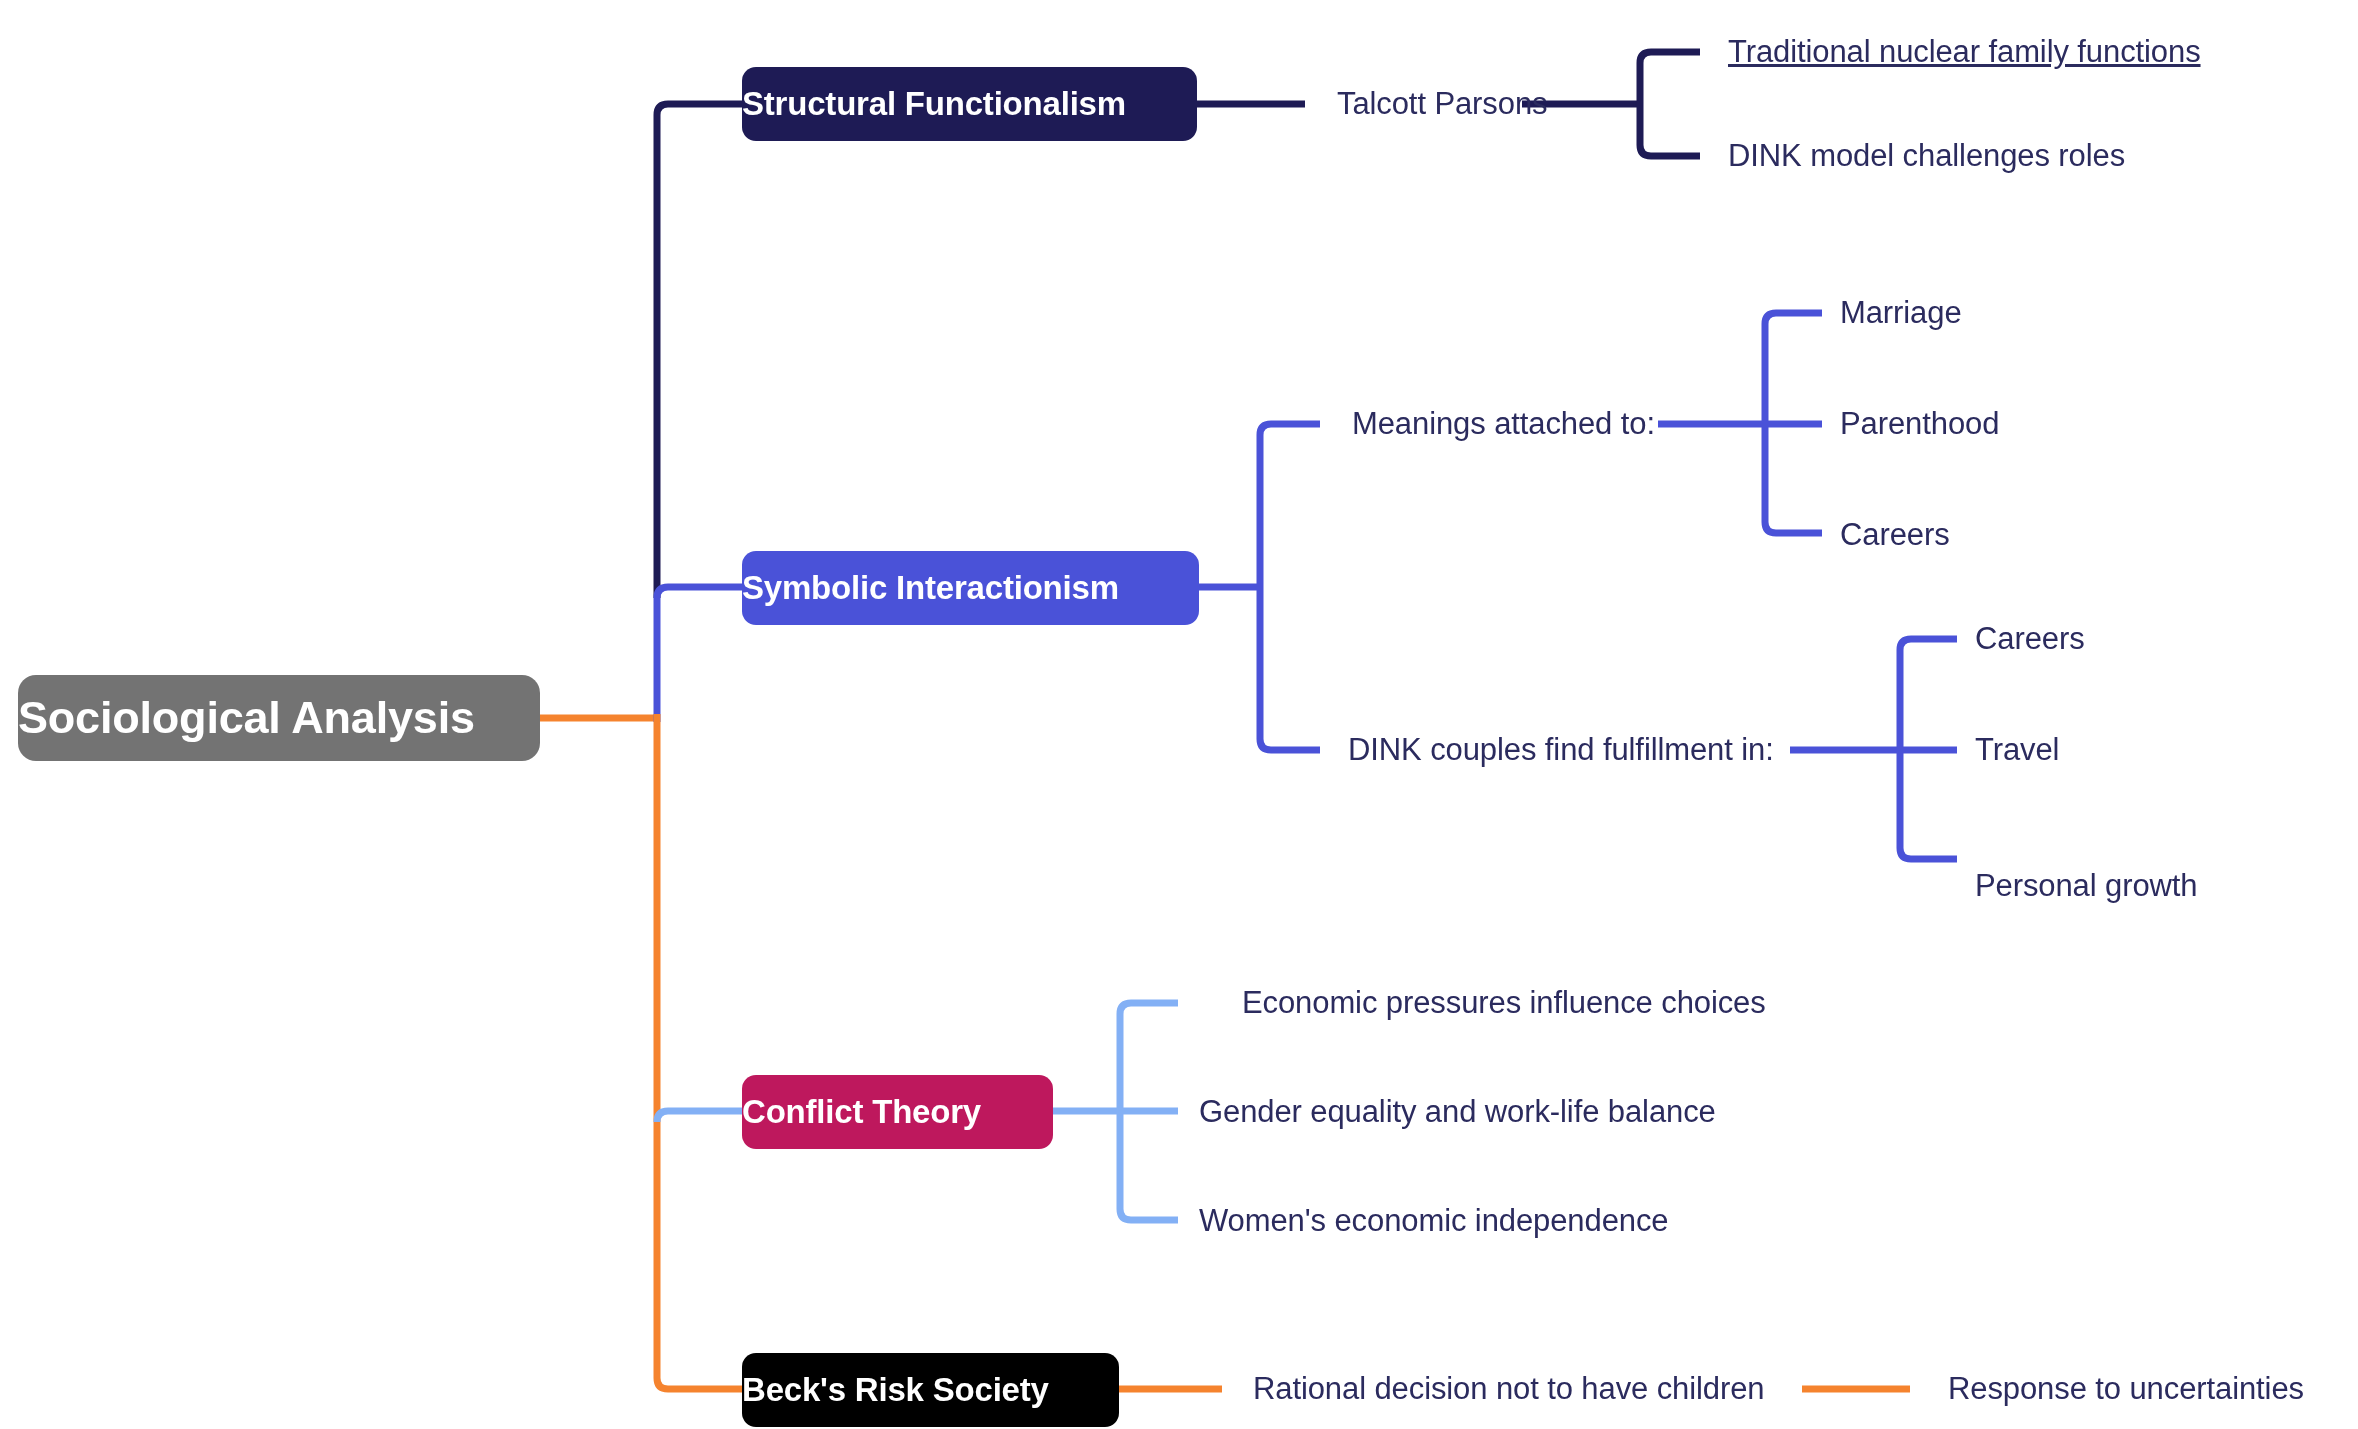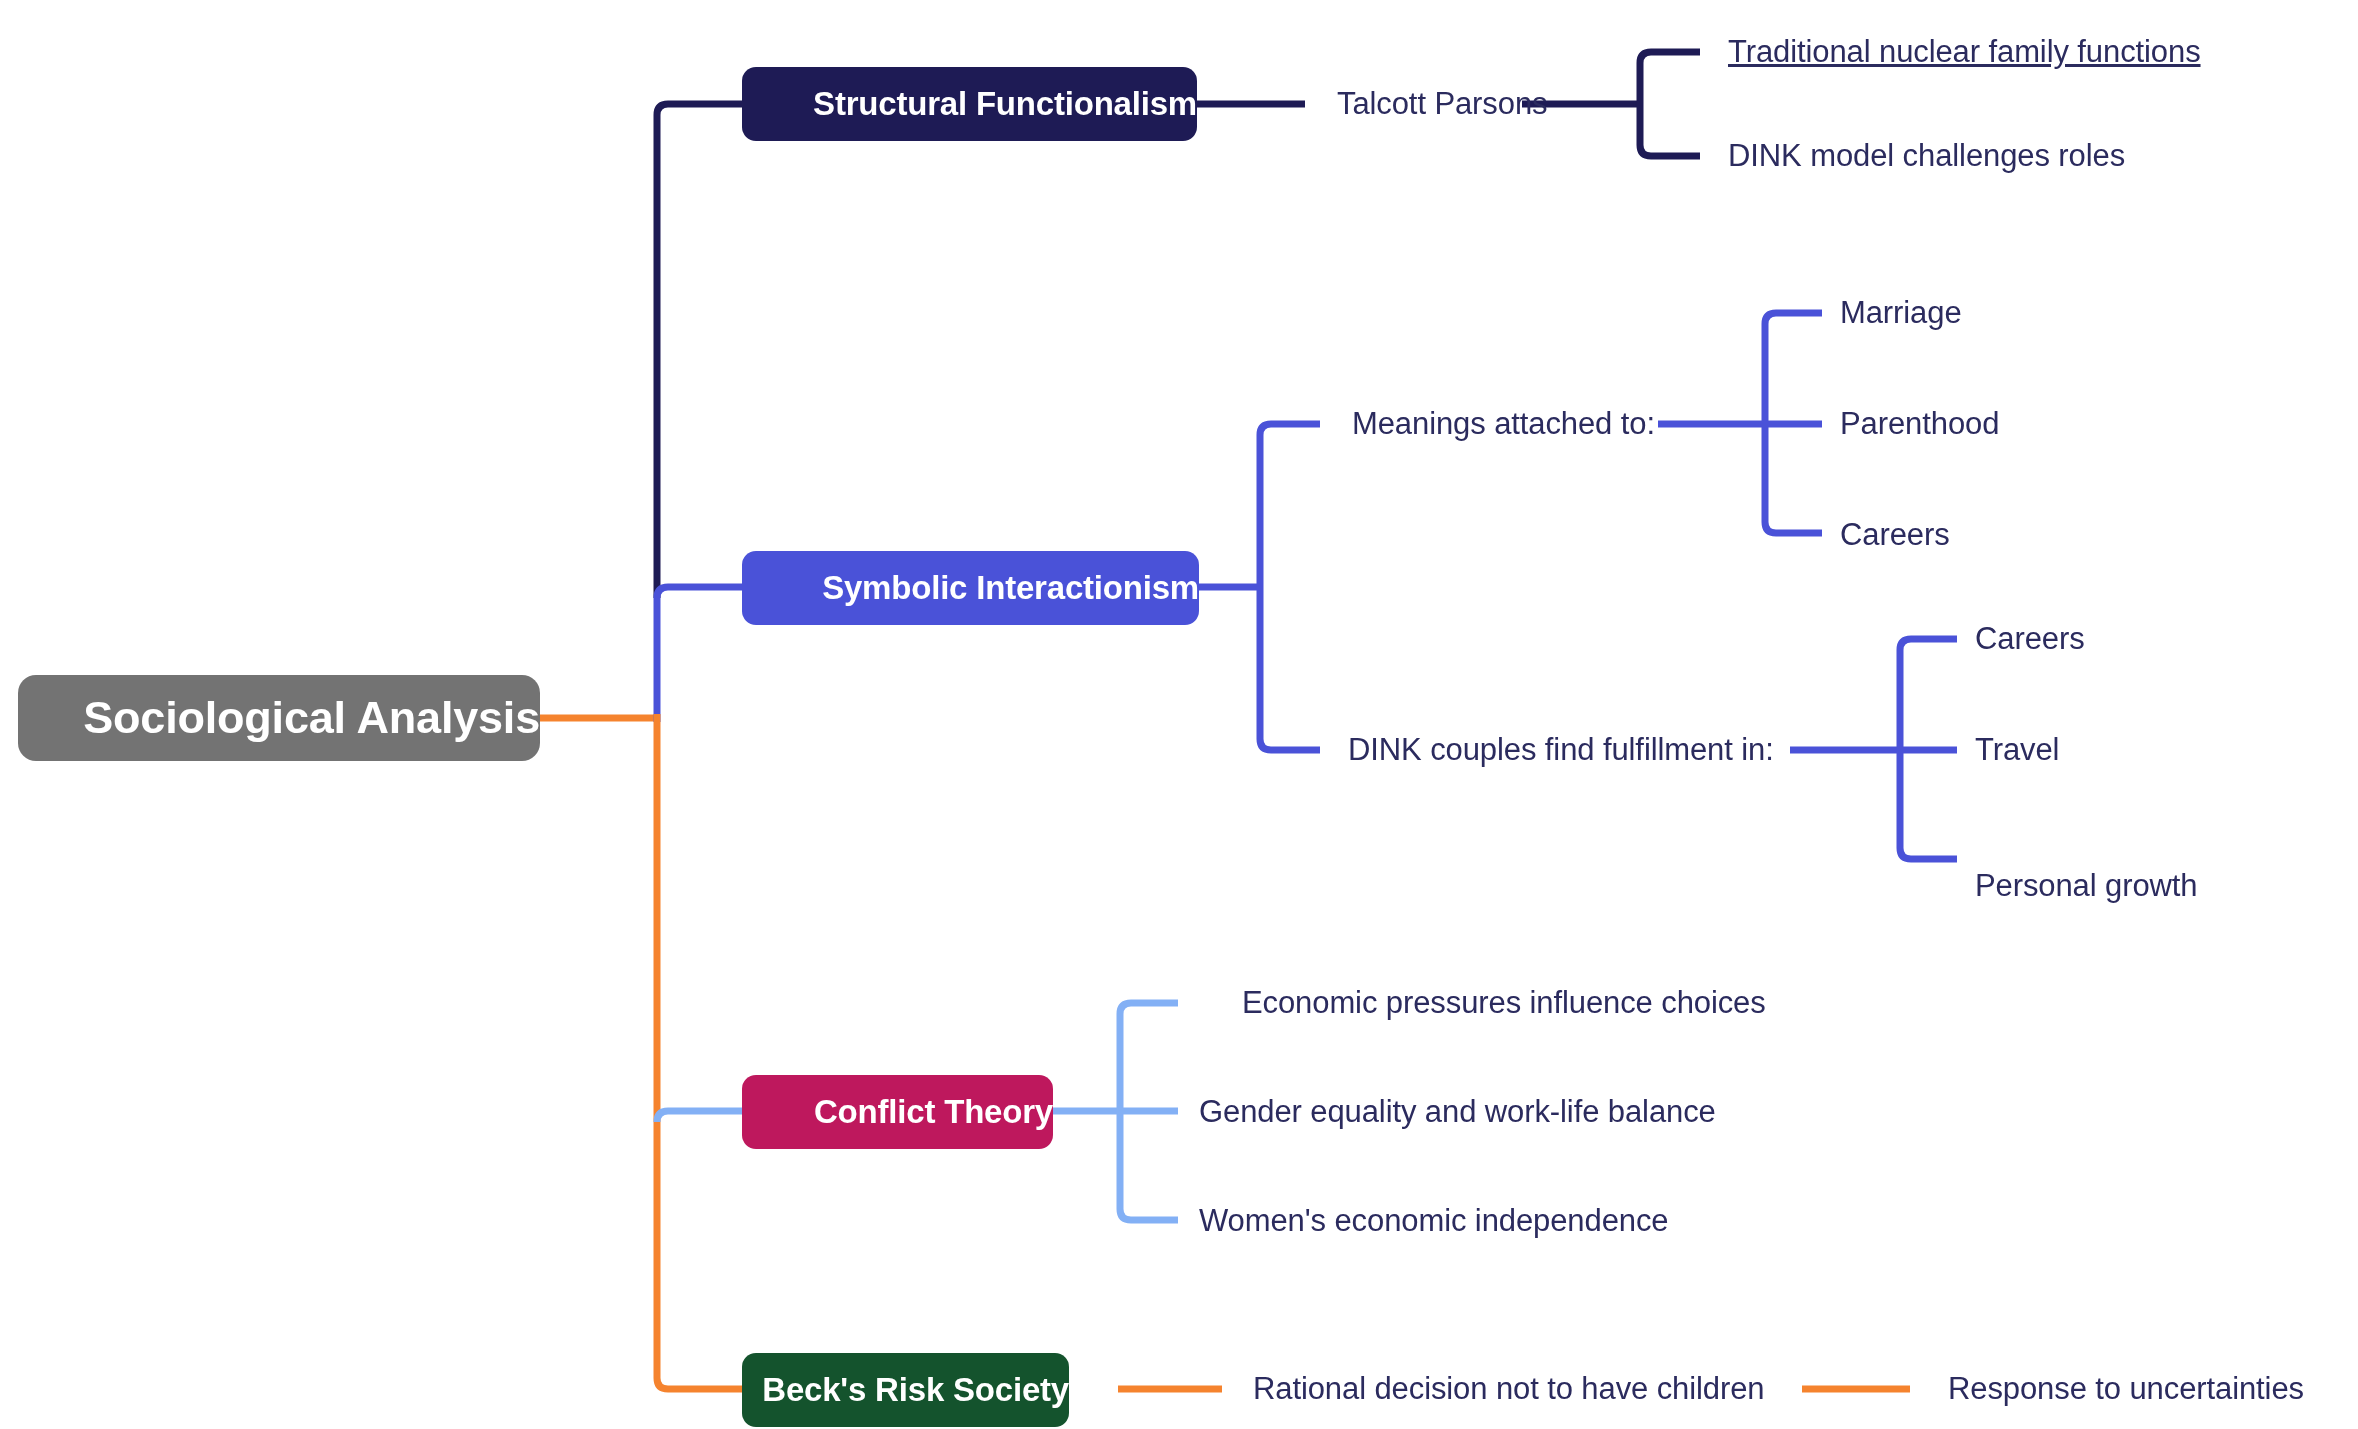--- a/index.html
+++ b/index.html
@@ -24,21 +24,21 @@
     left: 0;
     top: 0;
     width: 2358px;
     height: 1429px;
     pointer-events: none;
   }
   .node-box {
     position: absolute;
     display: flex;
     align-items: center;
-    justify-content: flex-end;
+    justify-content: flex-start;
     border-radius: 14px;
     color: #ffffff;
     font-weight: bold;
     white-space: nowrap;
     letter-spacing: -0.2px;
     box-sizing: border-box;
   }
   .node-root {
     font-size: 45px;
     border-radius: 18px;
@@ -113,21 +113,21 @@
   </div>
 
   <div class="node-box node-l1" style="left:742px; top:551px; width:457px; height:74px; background:#4a52d8;">
     <span>Symbolic Interactionism</span>
   </div>
 
   <div class="node-box node-l1" style="left:742px; top:1075px; width:311px; height:74px; background:#be185d;">
     <span>Conflict Theory</span>
   </div>
 
-  <div class="node-box node-l1" style="left:742px; top:1353px; width:327px; height:74px; background:#14532d;">
+  <div class="node-box node-l1" style="left:742px; top:1353px; width:377px; height:74px; background:#000000;">
     <span>Beck's Risk Society</span>
   </div>
 
   <div class="leaf-text leaf-mid" style="left:1337px; top:88px;">Talcott Parsons</div>
   <div class="leaf-text" style="left:1728px; top:36px;text-decoration:underline;">Traditional nuclear family functions</div>
   <div class="leaf-text" style="left:1728px; top:140px;">DINK model challenges roles</div>
 
   <div class="leaf-text leaf-mid" style="left:1352px; top:408px;">Meanings attached to:</div>
   <div class="leaf-text" style="left:1840px; top:297px;">Marriage</div>
   <div class="leaf-text" style="left:1840px; top:408px;">Parenthood</div>

